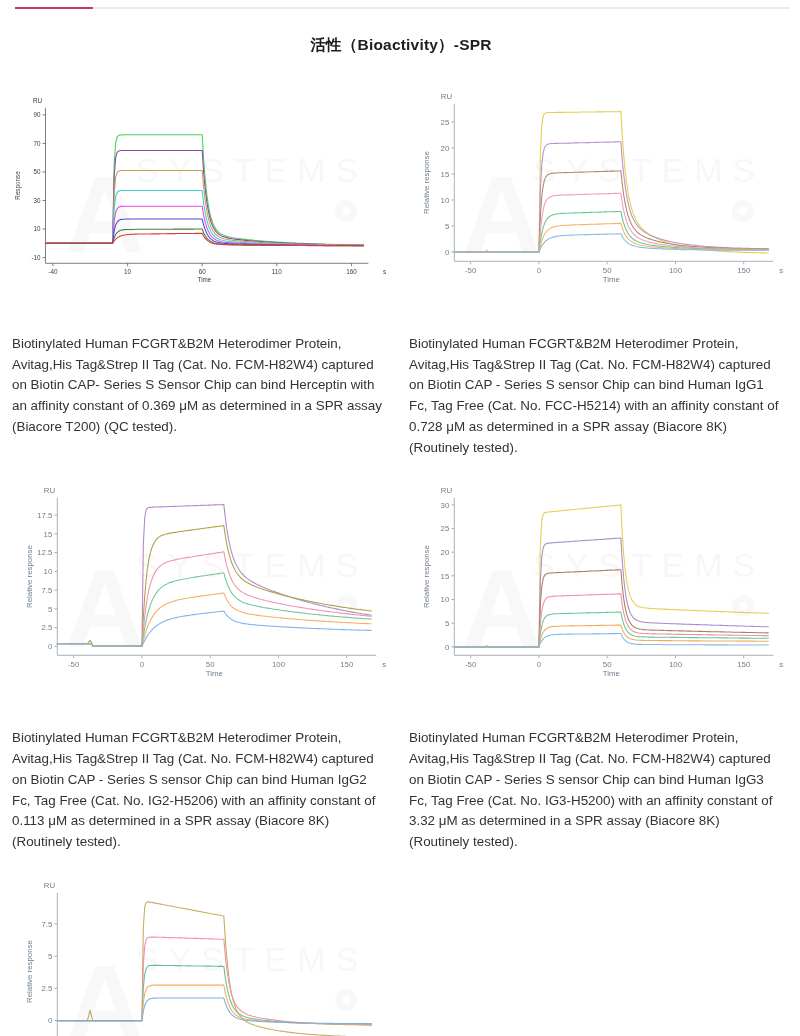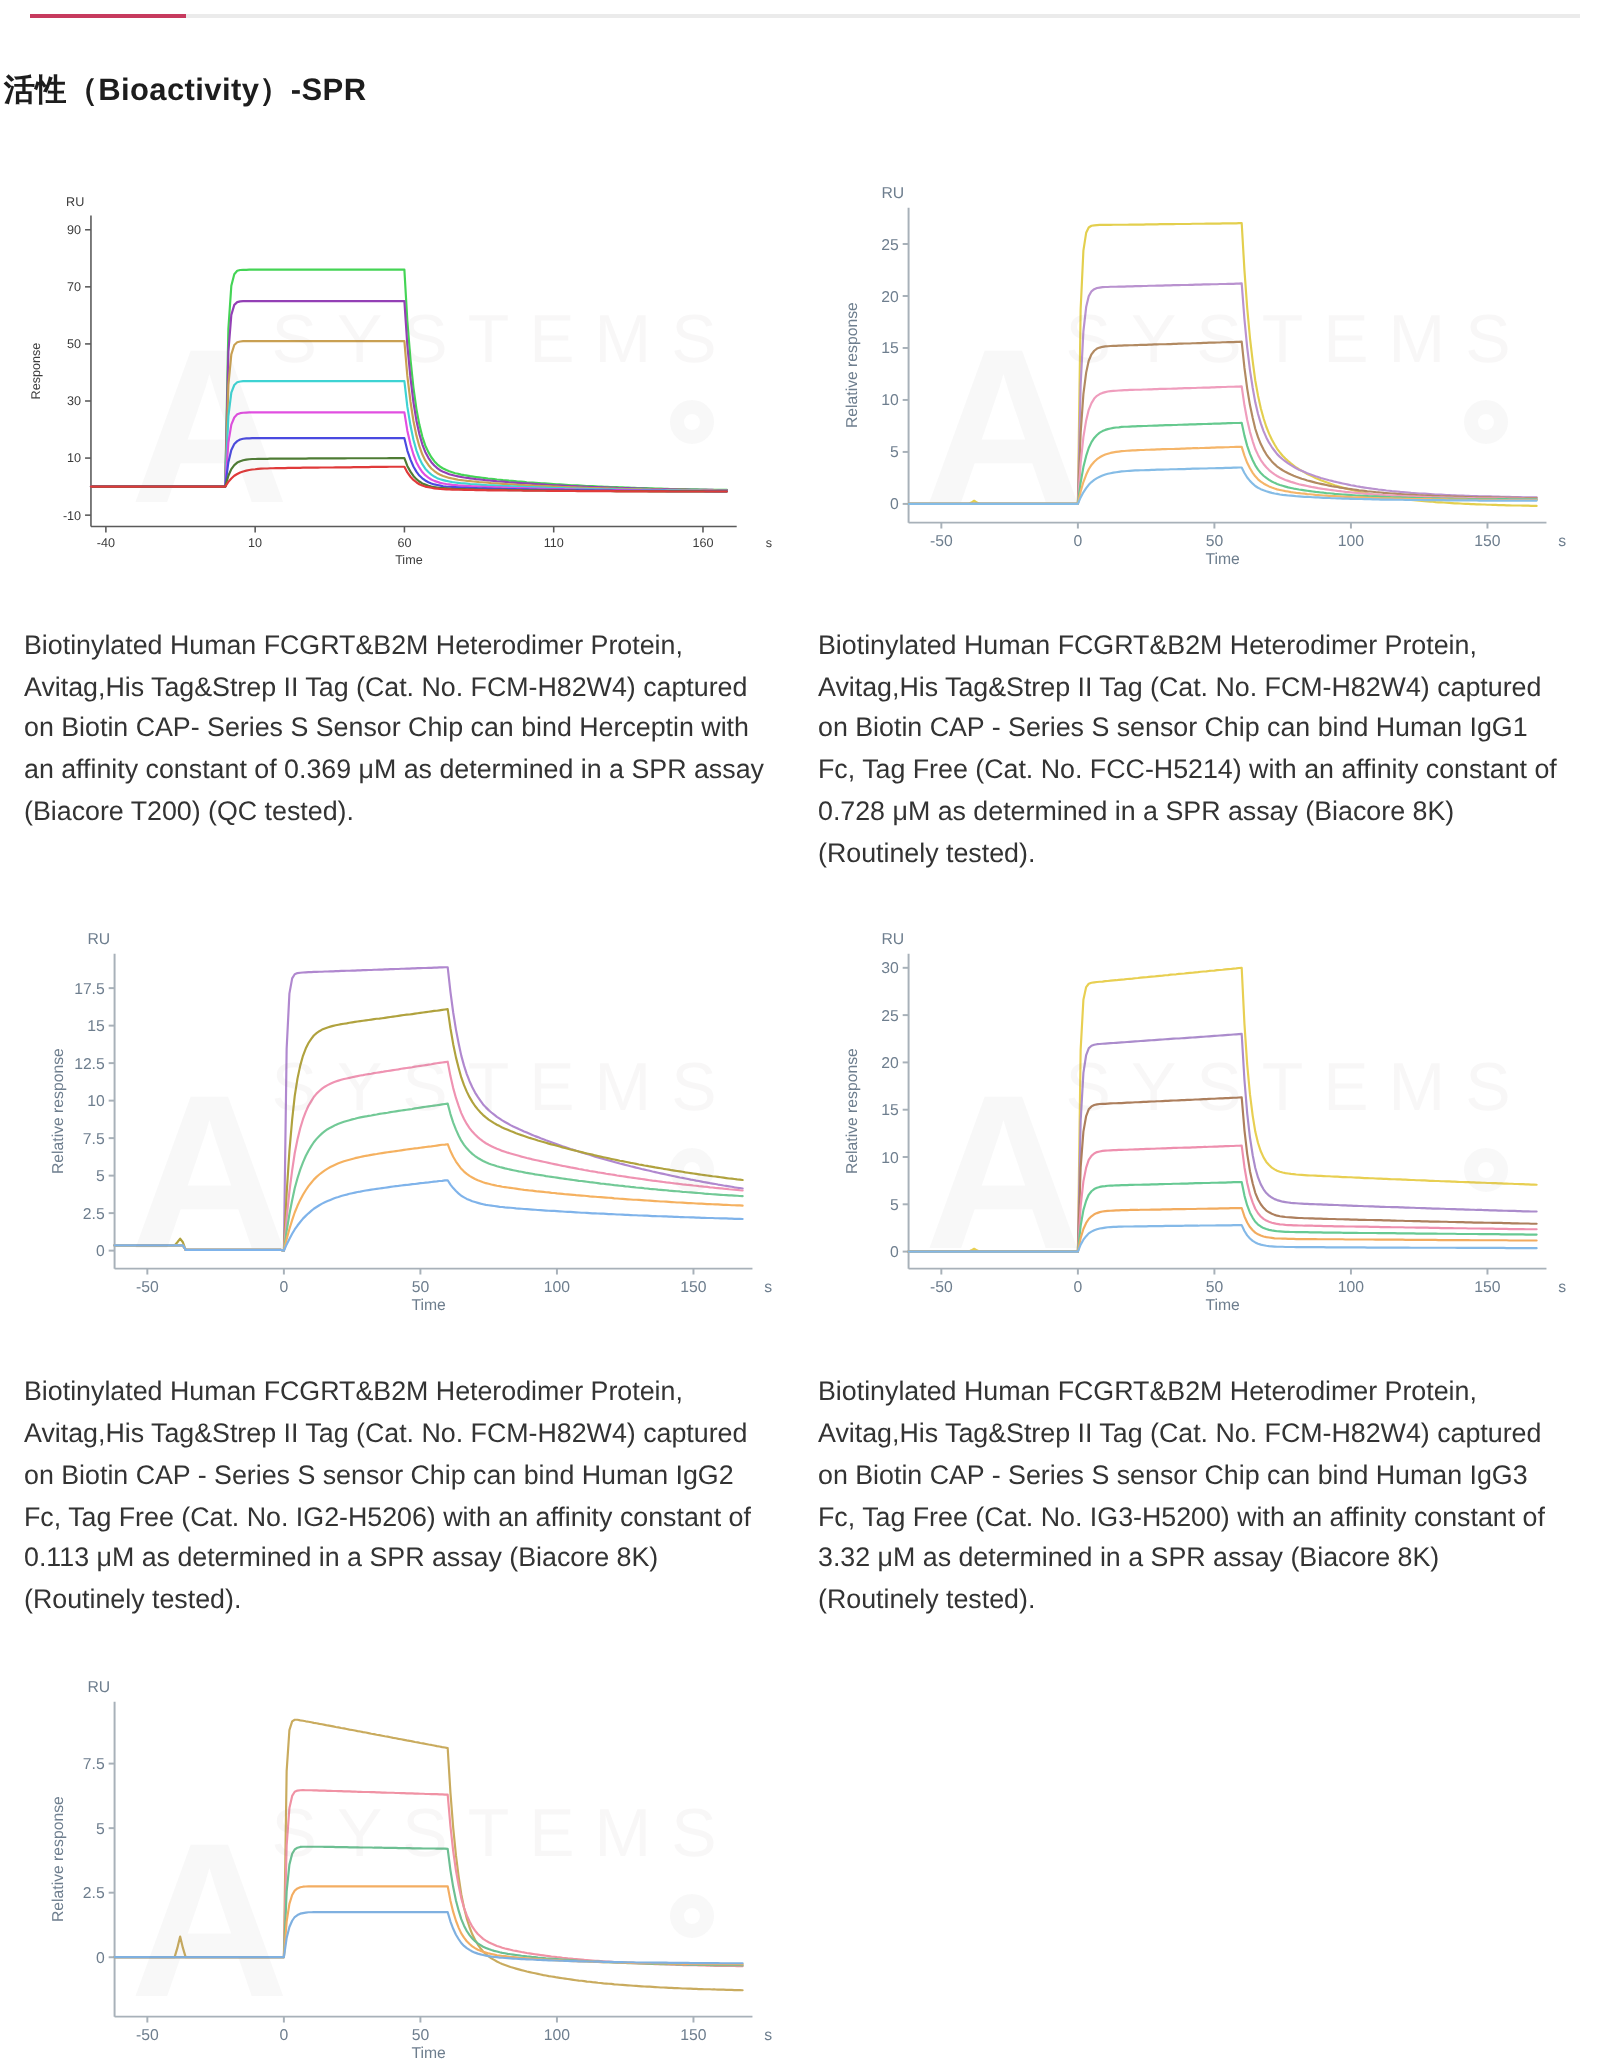--- a/index.html
+++ b/index.html
@@ -1,29 +1,29 @@
 <!DOCTYPE html>
 <html><head>
 <meta charset="utf-8">
 <style>
   * { margin:0; padding:0; box-sizing:border-box; }
   html,body { background:#ffffff; font-family:"Liberation Sans", sans-serif; }
   .page { width:800px; min-height:1036px; background:#fff; padding:0 0 12px 0; position:relative; }
   .top-divider { position:relative; margin:7px 10px 0 15px; height:2px; background:#ebebeb; }
   .top-divider .accent { position:absolute; left:0; top:0; height:2px; width:78px; background:#c73a5e; display:block; }
-  h2.section-title { font-size:15.5px; font-weight:bold; color:#1d1d1d; padding:26px 0 0 2px; letter-spacing:0.2px; }
+  h2.section-title { font-size:15.5px; font-weight:bold; color:#1d1d1d; padding:26px 0 0 2px; letter-spacing:0.2px;text-align:center; }
   .grid { display:grid; grid-template-columns:1fr 1fr; column-gap:18px; row-gap:28px; padding:36px 12px 0 12px; }
   figure.panel { display:flex; flex-direction:column; }
   .chart-wrap { position:relative; width:100%; overflow:hidden; }
   .chart-wrap svg { display:block; width:100%; height:auto; }
   .watermark { position:absolute; inset:0; pointer-events:none; overflow:hidden; }
   .wm-a { position:absolute; left:14%; top:34%; font-size:110px; font-weight:bold; color:rgba(120,110,110,0.05); line-height:1; }
   .wm-word { position:absolute; right:6%; top:30%; font-size:34px; font-weight:normal; letter-spacing:10px; color:rgba(120,110,110,0.055); }
   .wm-ring { position:absolute; right:9%; top:55%; width:22px; height:22px; border:7px solid rgba(120,110,110,0.05); border-radius:50%; }
-  figcaption { margin-top:24px; font-size:13.4px; line-height:1.55; color:#333; padding-right:6px; }
+  figcaption { margin-top:45px; font-size:13.4px; line-height:1.55; color:#333; padding-right:6px; }
 </style>
 </head>
 <body>
 
 <div class="page">
 
   <div class="top-divider">
     <span class="accent"></span>
   </div>
 

